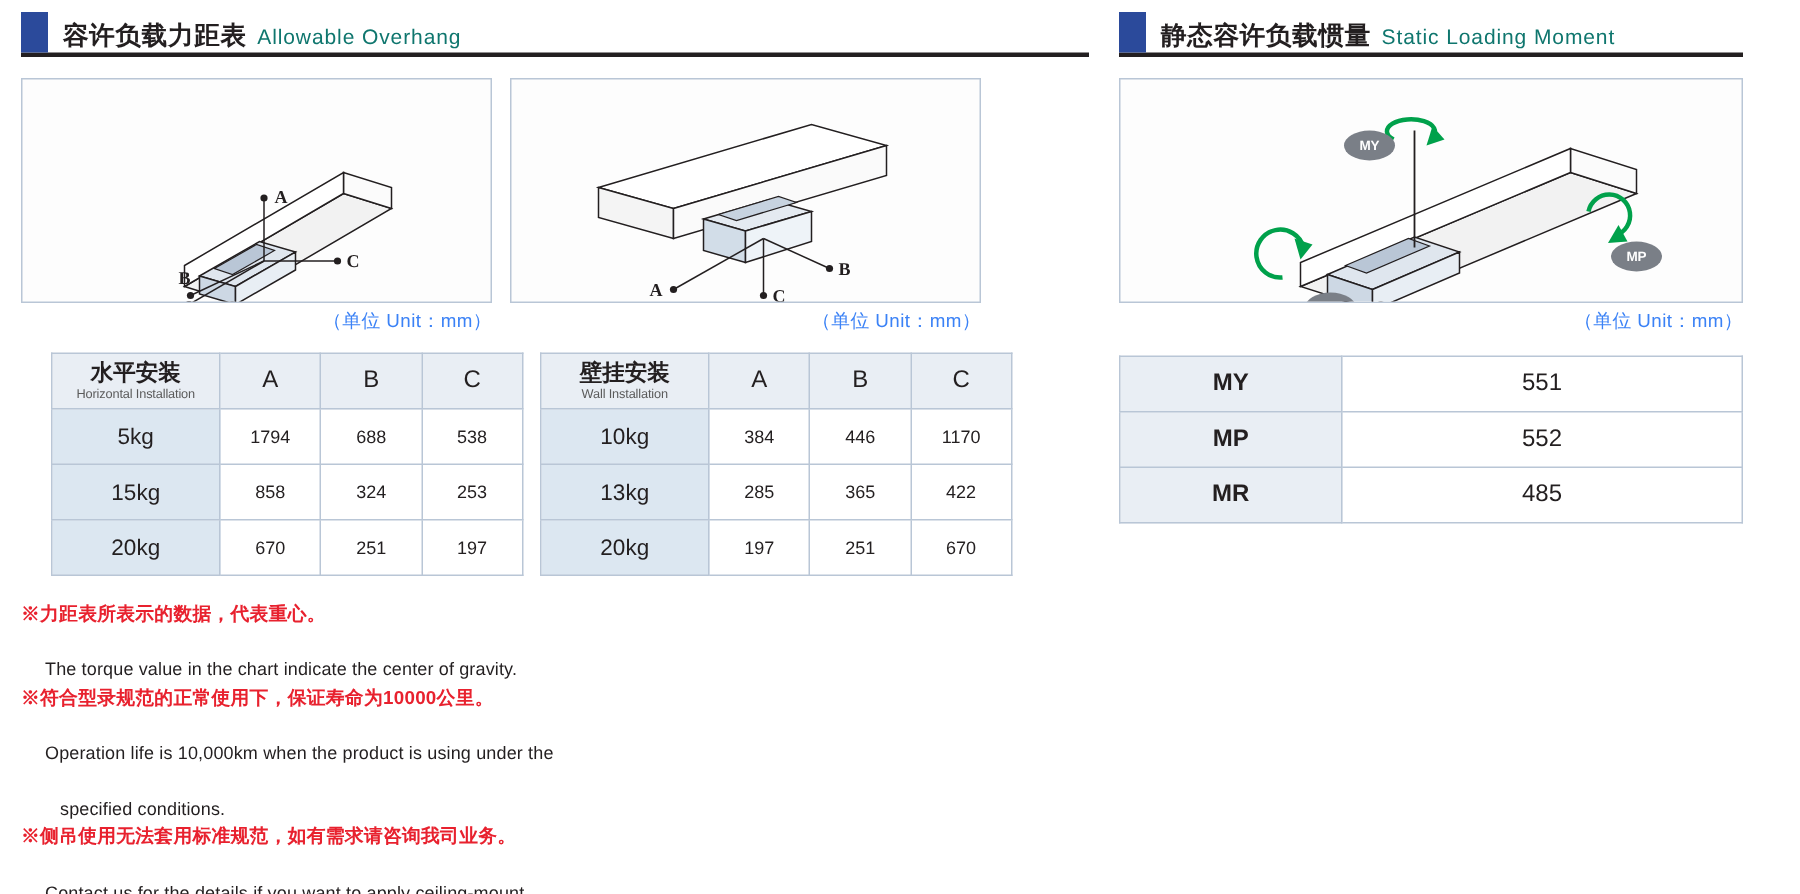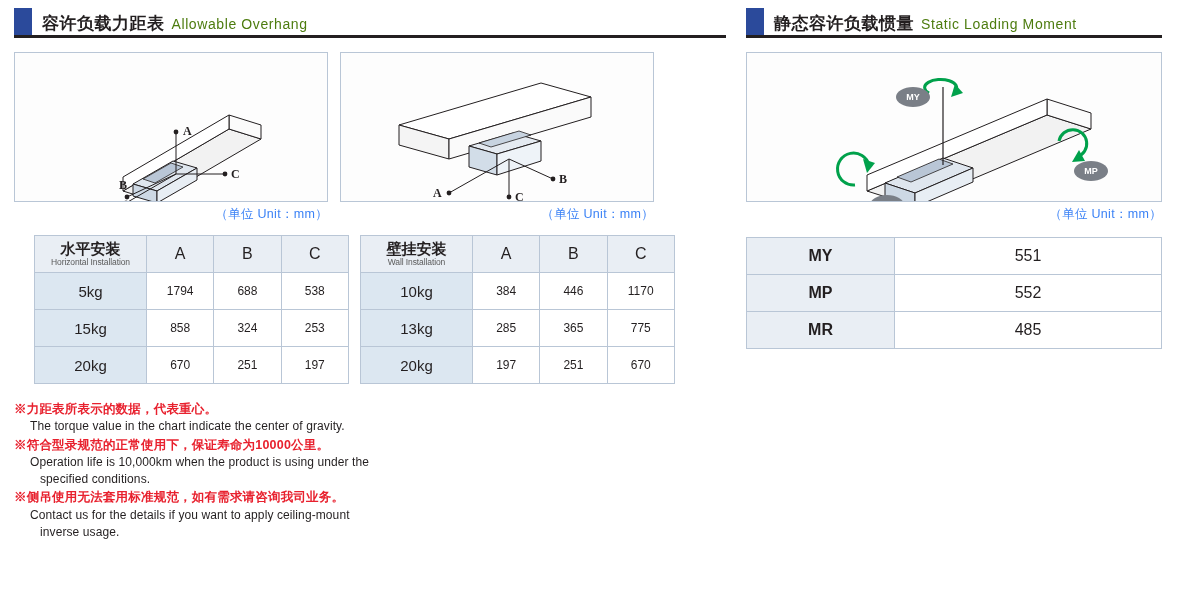--- a/index.html
+++ b/index.html
@@ -34,21 +34,21 @@
   }
   .sec-header .cn {
     font-size: 17px;
     font-weight: bold;
     letter-spacing: 0.5px;
     line-height: 1;
     font-family: Liberation Serif, serif;
   }
   .sec-header .en {
     font-size: 14px;
-    color: #4d7c0f;
+    color: #0f766e;
     letter-spacing: 0.6px;
     line-height: 1;
     padding-bottom: 1px;
   }
 
   
   .left-pane {
     position: absolute;
     left: 14px; top: 8px;
     width: 712px;
@@ -164,20 +164,21 @@
   .note-cn {
     color: #e8212e;
     font-weight: bold;
     letter-spacing: 0.2px;
   }
   .note-en {
     color: #231f20;
     padding-left: 16px;
     letter-spacing: 0.1px;
     font-size: 12px;
+    margin-top: 20px;
   }
   .note-en.indent2 { padding-left: 26px; }
 
   
   .dlabel {
     font-family: "Liberation Serif", serif;
     font-size: 12px;
     font-weight: bold;
     fill: #231f20;
   }
@@ -332,21 +333,21 @@
         <tr>
           <td class="row-label">10kg</td>
           <td class="val">384</td>
           <td class="val">446</td>
           <td class="val">1170</td>
         </tr>
         <tr>
           <td class="row-label">13kg</td>
           <td class="val">285</td>
           <td class="val">365</td>
-          <td class="val">775</td>
+          <td class="val">422</td>
         </tr>
         <tr>
           <td class="row-label">20kg</td>
           <td class="val">197</td>
           <td class="val">251</td>
           <td class="val">670</td>
         </tr>
       </tbody>
         </table>
     </div>

